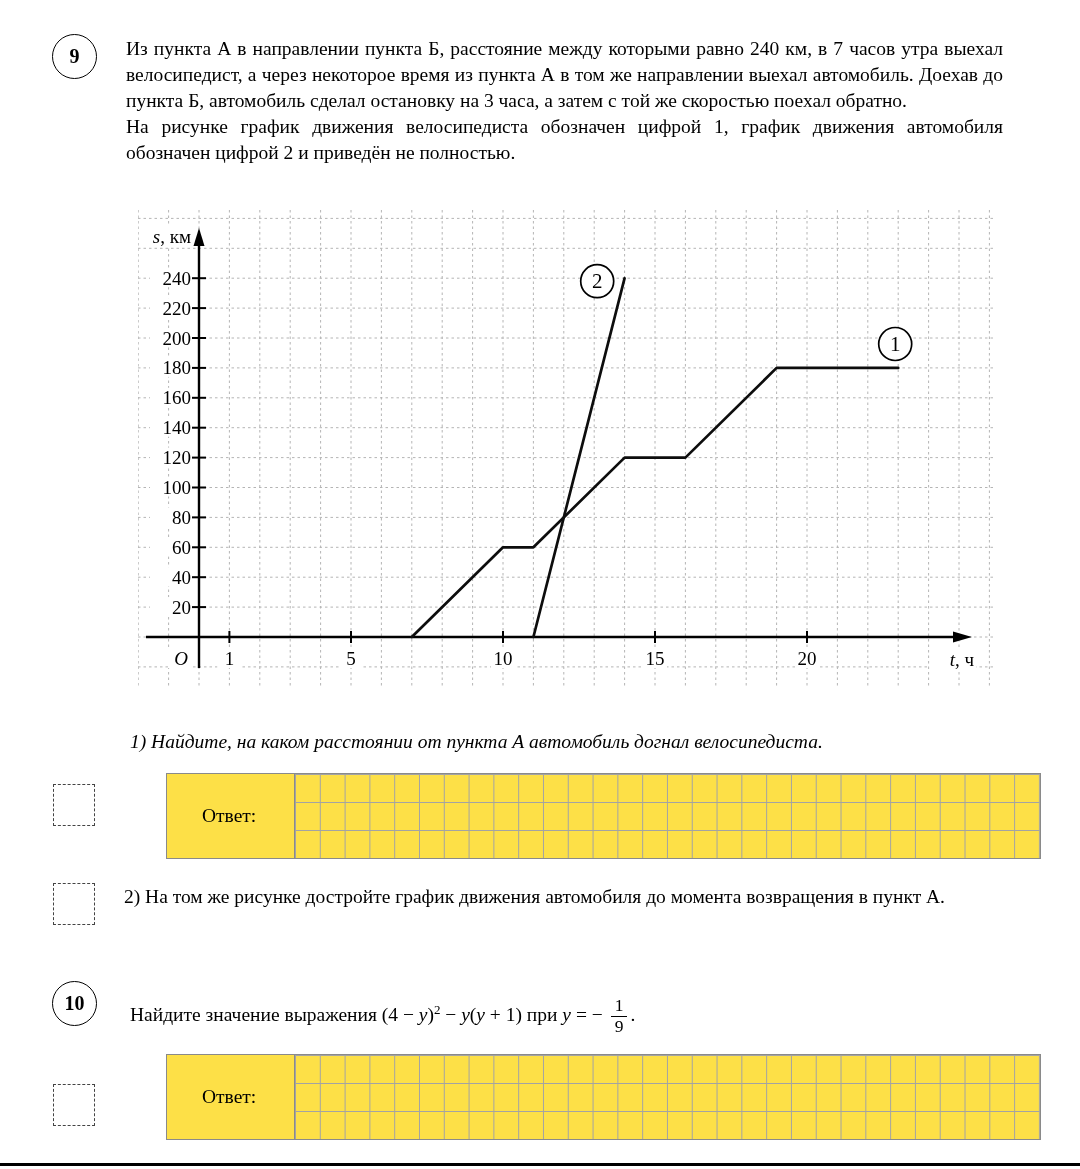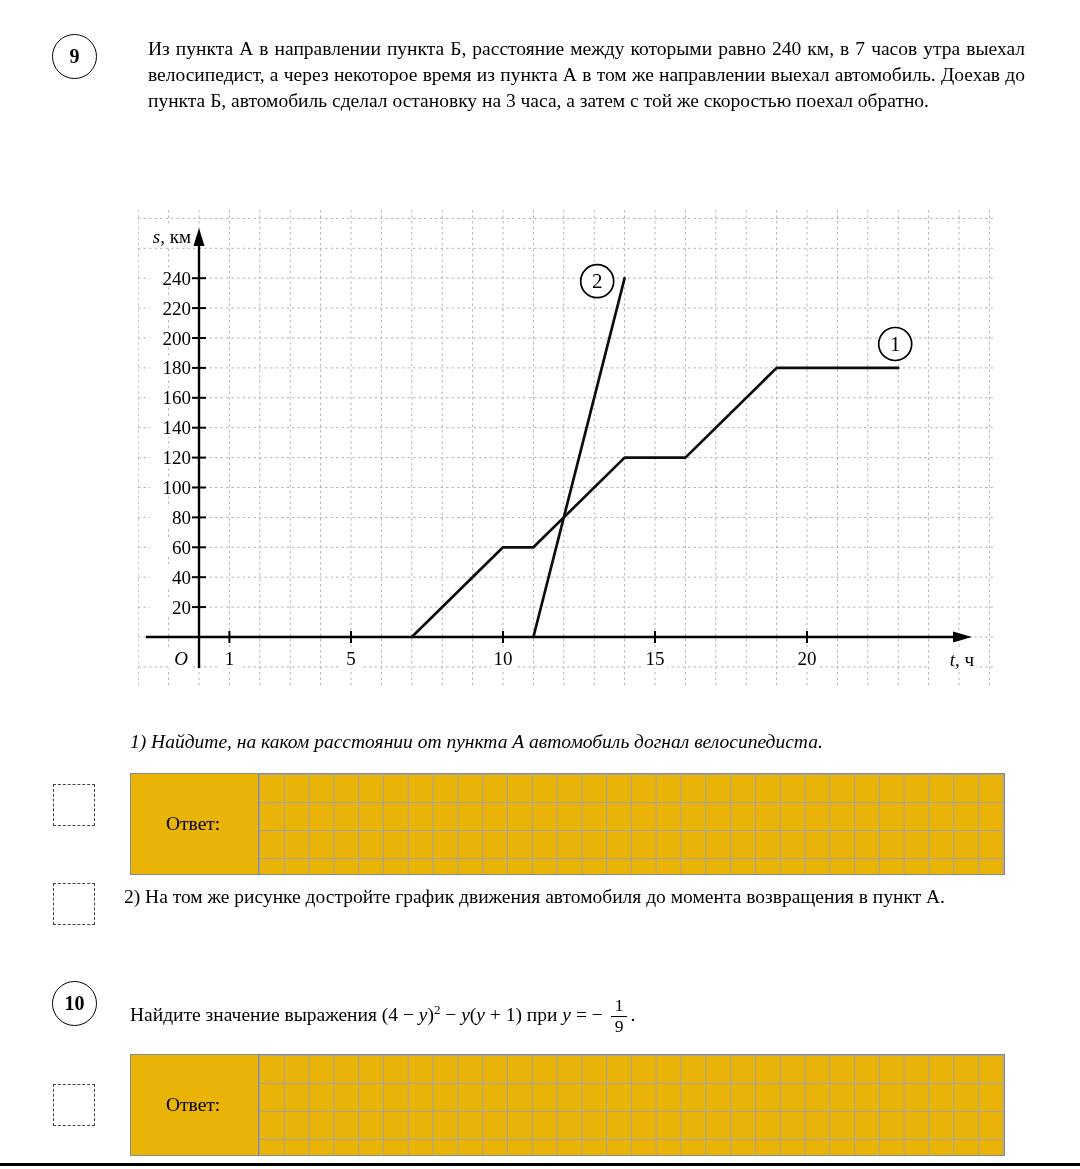--- a/index.html
+++ b/index.html
@@ -13,21 +13,21 @@
   .ptext p { margin:0; }
   .circle-num {
     width:45px; height:45px; border:1.7px solid #000; border-radius:50%;
     display:flex; align-items:center; justify-content:center;
     font-weight:bold; font-size:20px; background:#fff;
   }
   .dashed-box {
     width:42px; height:42px; border:1.5px dashed #444; background:#fff;
   }
   .answer-box {
-    display:flex; height:102px; border:1px solid #8a8a8a; background:#eab308;
+    display:flex; height:86px; border:1px solid #8a8a8a; background:#fde047;margin-left:36px;
   }
   .answer-label {
     width:128px; flex:0 0 128px; border-right:1px solid #8a8a8a;
     display:flex; align-items:center; padding-left:35px; font-size:19.5px;
   }
   .answer-grid {
     flex:1;
     background-image:
       linear-gradient(to right, #a3a3a3 1px, transparent 1px),
       linear-gradient(to bottom, #a3a3a3 1px, transparent 1px);
@@ -47,22 +47,23 @@
 </style>
 </head>
 <body>
 
 <div class="abs" style="left:0;top:0;width:1080px;height:1169px;">
 
   <div class="abs circle-num" style="left:52px;top:34px;">
     <span>9</span>
   </div>
 
-  <div class="abs ptext" style="left:148px;top:36px;width:877px;">
+  <div class="abs ptext" style="left:126px;top:36px;width:877px;">
     <p>Из пункта А в направлении пункта Б, расстояние между которыми равно 240 км, в 7 часов утра выехал велосипедист, а через некоторое время из пункта А в том же направлении выехал автомобиль. Доехав до пункта Б, автомобиль сделал остановку на 3 часа, а затем с той же скоростью поехал обратно.</p>
+    <p>На рисунке график движения велосипедиста обозначен цифрой 1, график движения автомобиля обозначен цифрой 2 и приведён не полностью.</p>
   </div>
 
   <svg id="chart-svg" class="abs" style="left:138px;top:206px;" width="862" height="486" viewBox="0 0 862 486">
       <g stroke="#b4b4b4" stroke-width="1" stroke-dasharray="2.5 3">
         <line x1="0.2" y1="4" x2="0.2" y2="482"></line>
         <line x1="30.6" y1="4" x2="30.6" y2="482"></line>
         <line x1="61" y1="4" x2="61" y2="482"></line>
         <line x1="91.4" y1="4" x2="91.4" y2="482"></line>
         <line x1="121.8" y1="4" x2="121.8" y2="482"></line>
         <line x1="152.2" y1="4" x2="152.2" y2="482"></line>

